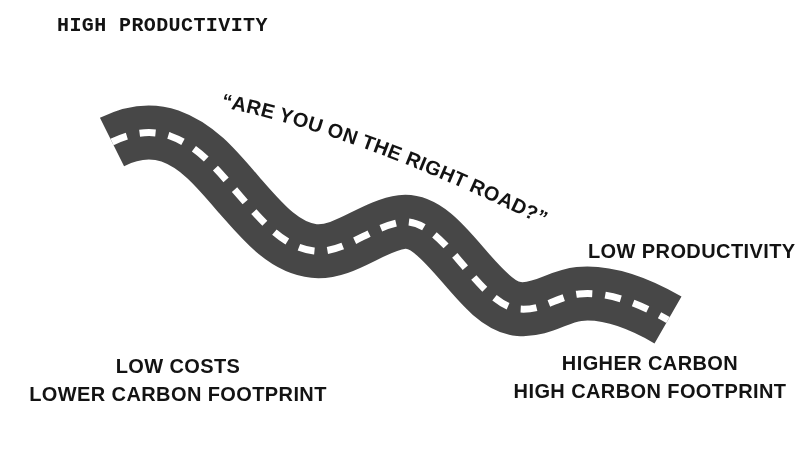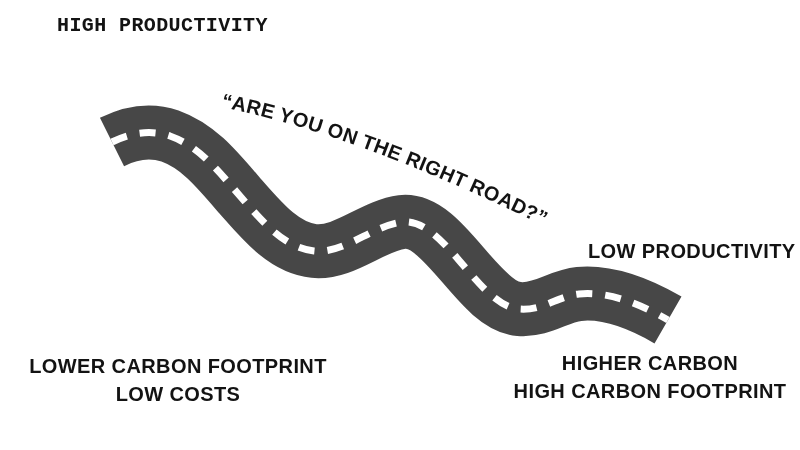--- a/index.html
+++ b/index.html
@@ -66,22 +66,22 @@
     <path d="M 112 142 C 132 132, 152 130, 170 136 C 198 146, 216 168, 240 196 C 262 221, 284 248, 314 251 C 344 254, 372 226, 402 222 C 444 217, 478 306, 519 309 C 543 311, 558 296, 579 294 C 610 291, 642 305, 668 320" fill="none" stroke-width="7" stroke-dasharray="16 13" stroke-linecap="butt" stroke="#ffffff"></path>
 
     <text class="road-question">
       <textPath href="#question-curve" startOffset="0">“ARE YOU ON THE RIGHT ROAD?”</textPath>
     </text>
   </svg>
 
   <div class="label label-right">LOW PRODUCTIVITY</div>
 
   <div class="label-block label-bottom-left">
+    <div>LOW COSTS</div>
     <div>LOWER CARBON FOOTPRINT</div>
-    <div>LOW COSTS</div>
   </div>
 
   <div class="label-block label-bottom-right">
     <div>HIGHER CARBON</div>
     <div>HIGH CARBON FOOTPRINT</div>
   </div>
 
 </div>
 
 </body></html>

